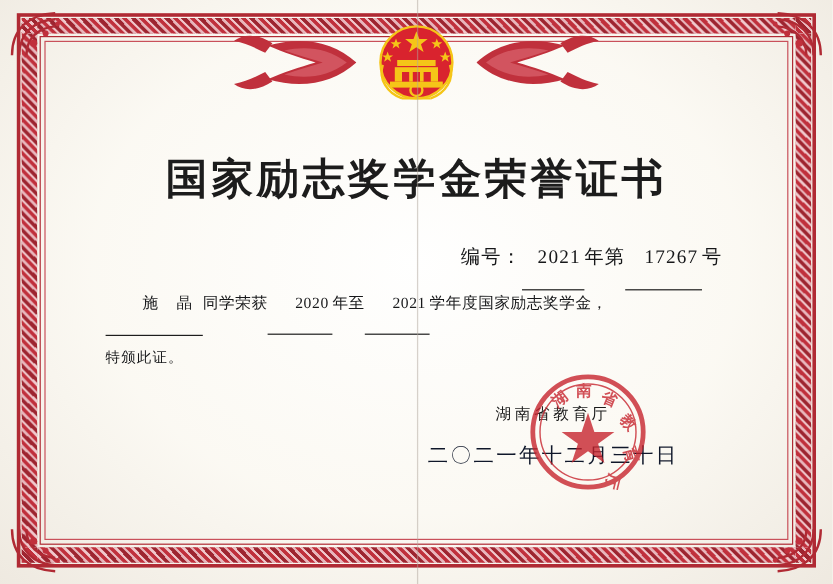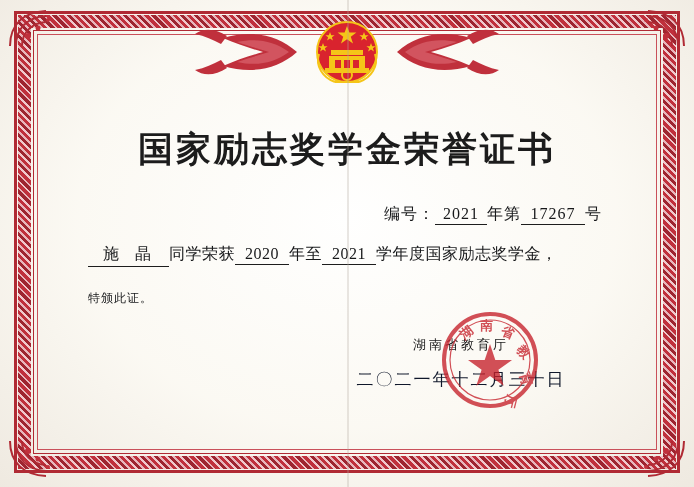--- a/index.html
+++ b/index.html
@@ -144,33 +144,33 @@
     right: 92px;
     top: 204px;
     font-size: 16px;
     color: #17181a;
     white-space: nowrap;
     letter-spacing: 1px;
   }
   .ul-field {
     display: inline-block;
     border-bottom: 1px solid #1d1d1d;
-    text-align: center;
-    padding: 0 3px 1px 3px;
+    text-align: right;
+    padding: 0 3px 17px 3px;
     font-family: "Liberation Serif", serif;
   }
   #serial-year-field { min-width: 46px; }
   #serial-num-field { min-width: 58px; }
 
   #body-line-1 {
     position: absolute;
     left: 88px;
     top: 244px;
     width: 520px;
-    font-size: 16px;
+    font-size: 13px;
     color: #17181a;
     white-space: nowrap;
     letter-spacing: 0.5px;
   }
   #name-field {
     min-width: 72px;
     letter-spacing: 6px;
     padding-left: 6px;
   }
   #year-from-field { min-width: 48px; }

